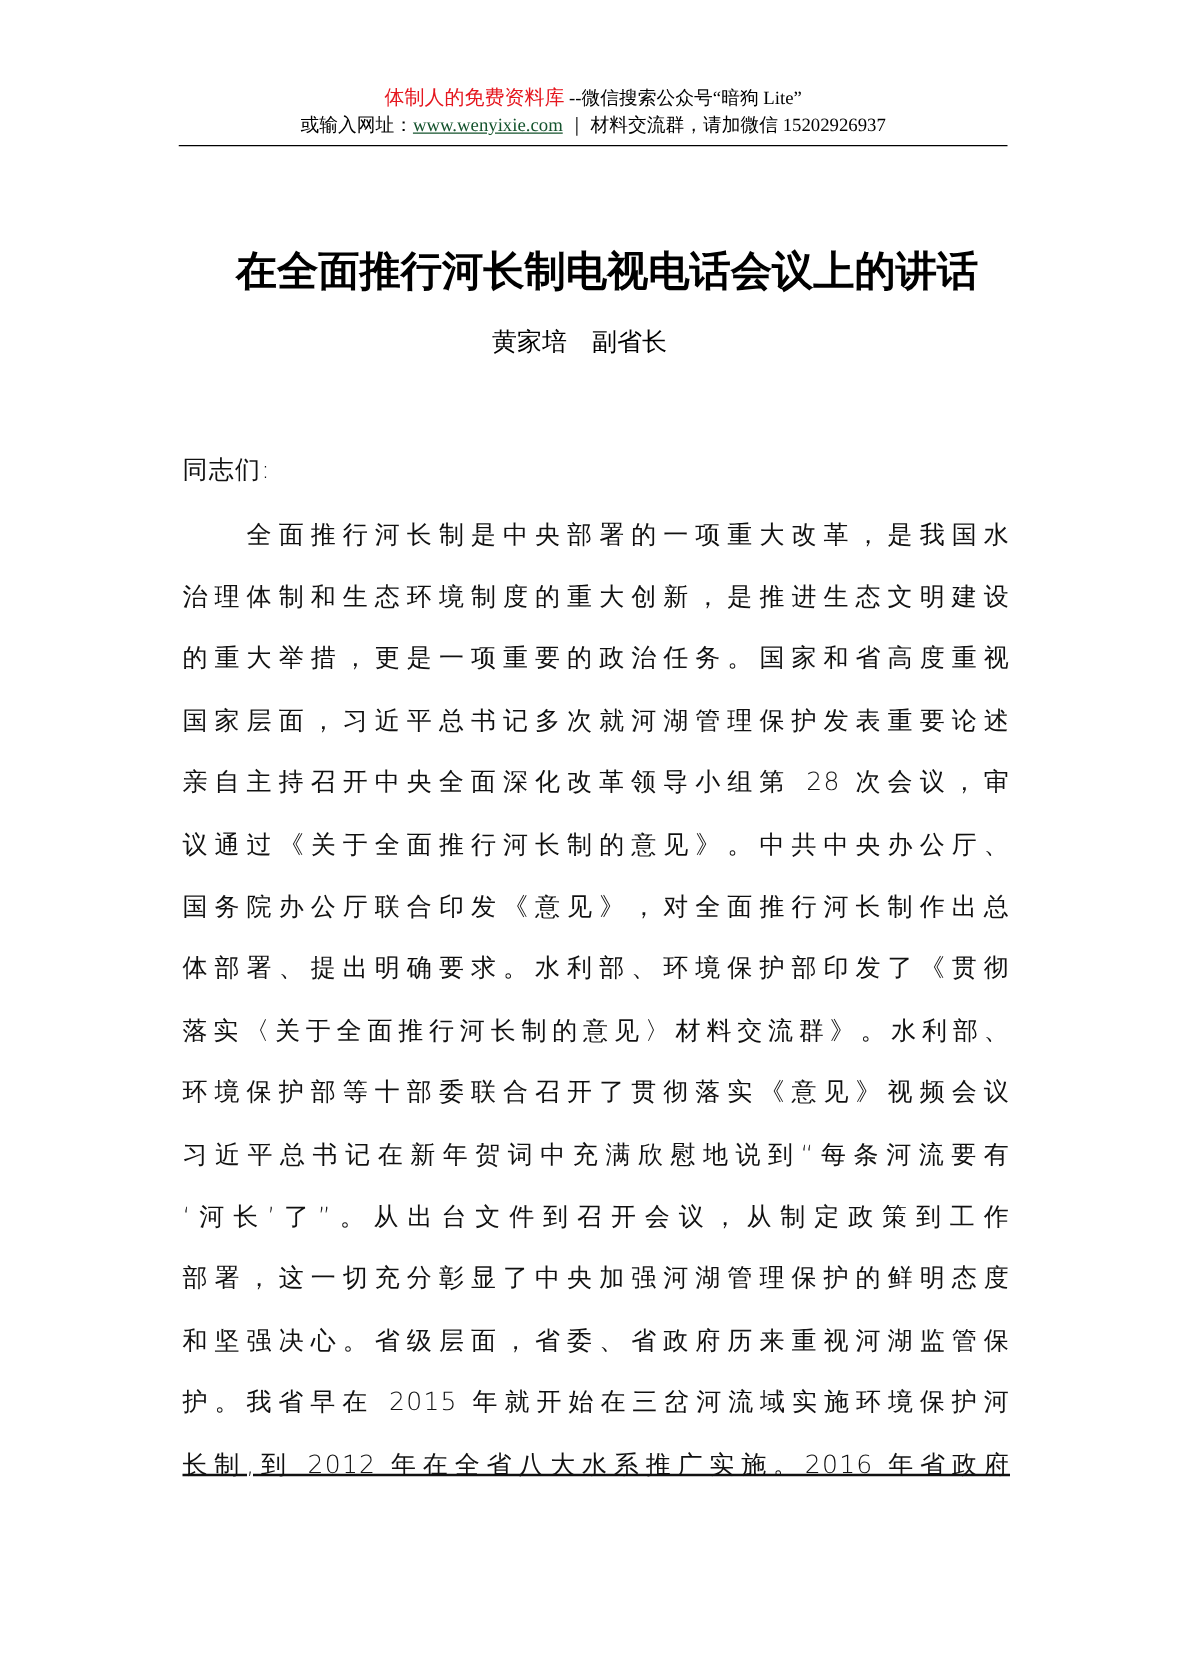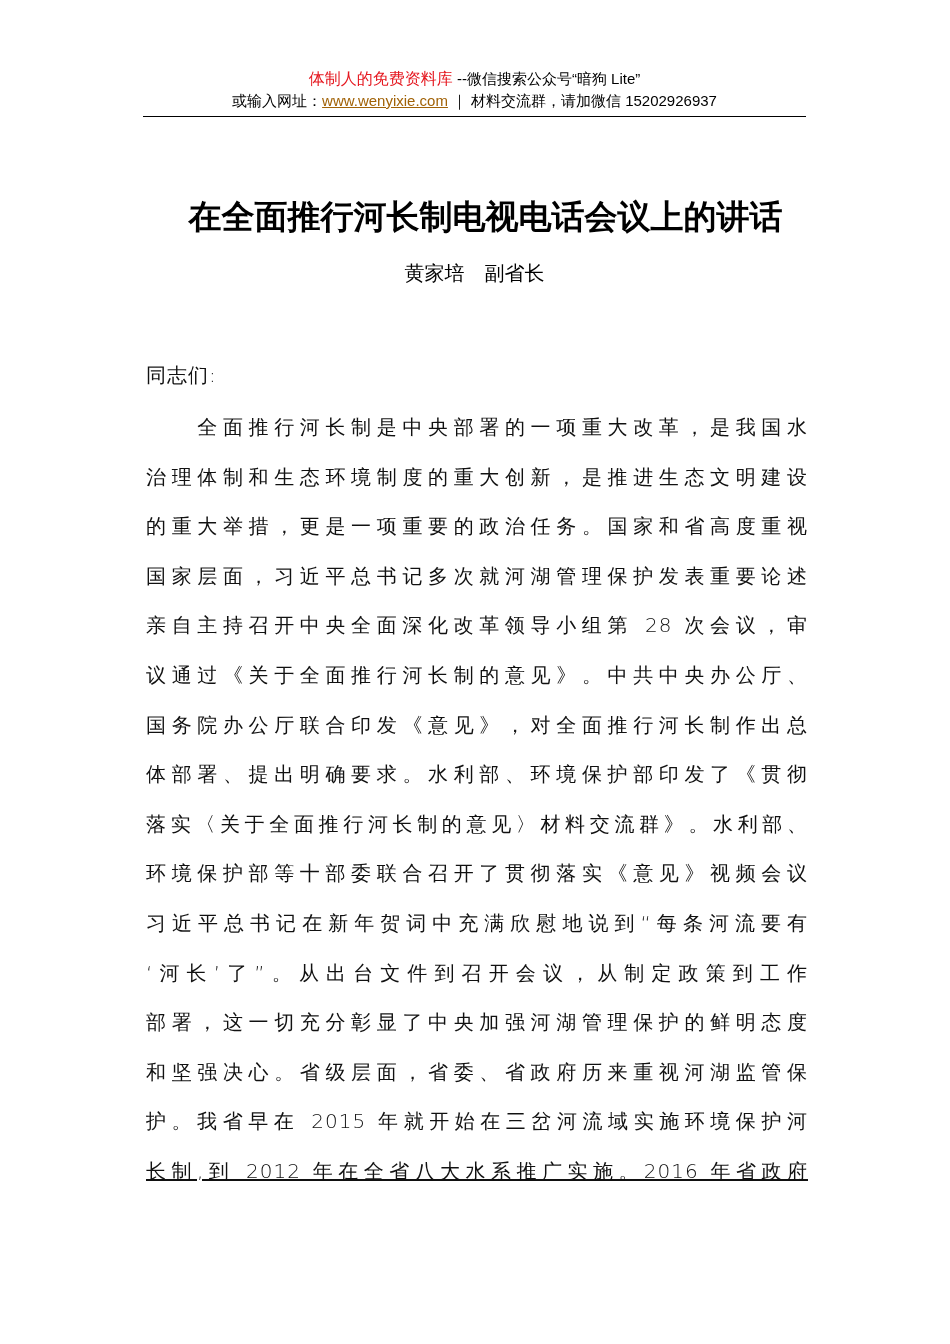--- a/index.html
+++ b/index.html
@@ -14,40 +14,40 @@
       overflow: hidden;
       font-family: "DejaVu Sans", sans-serif;
       color: #000;
     }
     .page-header {
       position: absolute;
       left: 143px;
       top: 68px;
       width: 663px;
       text-align: center;
-      font-family: Liberation Sans, sans-serif;
+      font-family: Liberation Serif, serif;
     }
     .header-line1 {
       font-size: 15px;
       line-height: 22px;
       height: 22px;
       white-space: nowrap;
     }
     .header-line1 .brand {
       color: #e5171f;
       font-size: 16px;
     }
     .header-line2 {
       font-size: 15px;
       line-height: 22px;
       height: 22px;
       white-space: nowrap;
     }
     .header-line2 a {
-      color: #a16207;
+      color: #14532d;
       text-decoration: underline;
     }
     .header-rule {
       position: absolute;
       left: 143px;
       top: 116px;
       width: 663px;
       height: 0;
       border-top: 1.5px solid #000;
     }
@@ -59,21 +59,21 @@
       text-align: center;
       font-family: "DejaVu Sans", sans-serif;
       font-weight: bold;
       font-size: 33px;
       line-height: 48px;
       letter-spacing: 0px;
       white-space: nowrap;
     }
     .doc-author {
       position: absolute;
-      left: 143px;
+      left: 132px;
       top: 258px;
       width: 663px;
       text-align: center;
       font-family: "DejaVu Serif", serif;
       font-size: 20px;
       line-height: 30px;
       white-space: pre;
     }
     .doc-body {
       position: absolute;

